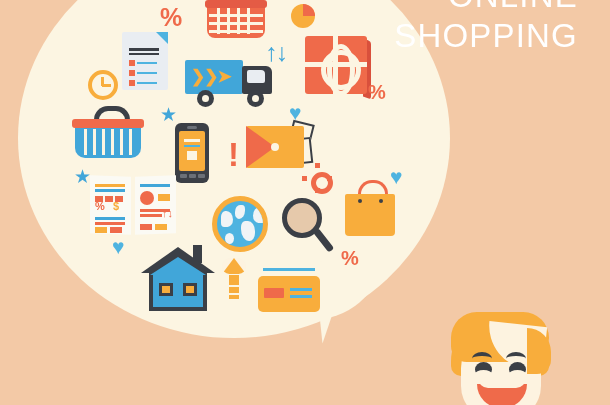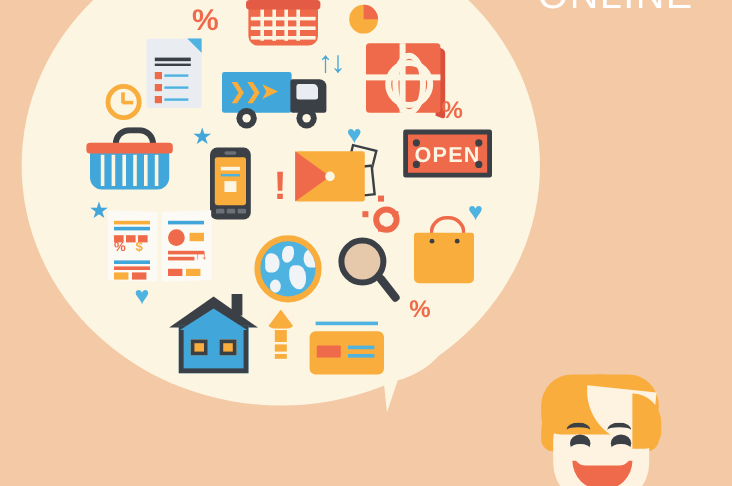--- a/index.html
+++ b/index.html
@@ -192,20 +192,21 @@
 <body>
 
 <div class="stage">
 
   <div class="bubble"></div>
   <div class="bubble-tail2"></div>
   <div class="bubble-tail"></div>
 
   <div class="headline">
     <div>ONLINE</div>
+    <div>SHOPPING</div>
   </div>
 
   <div class="icon" style="left:88px;top:70px;">
     <div class="clock">
       <i class="ch"></i>
       <i class="cm"></i>
     </div>
   </div>
 
   <div class="icon doc" style="left:122px;top:32px;">
@@ -300,27 +301,20 @@
       <div class="b"></div>
       <div class="f1"></div>
       <div class="dot"></div>
     </div>
   </div>
 
   <div class="icon heart" style="left:289px;top:102px;">♥</div>
   <div class="icon heart" style="left:390px;top:166px;">♥</div>
   <div class="icon heart" style="left:112px;top:236px;">♥</div>
 
-  <div class="icon open" style="left:336px;top:108px;">
-    <span>OPEN</span>
-    <i class="scr" style="left:4px;top:4px;"></i>
-    <i class="scr" style="right:4px;top:4px;"></i>
-    <i class="scr" style="left:4px;bottom:4px;"></i>
-    <i class="scr" style="right:4px;bottom:4px;"></i>
-  </div>
 
   <div class="icon" style="left:311px;top:172px;">
     <div class="gear">
       <i style="left:4px;top:-9px;"></i>
       <i style="left:4px;top:16px;"></i>
       <i style="left:-9px;top:4px;"></i>
       <i style="left:16px;top:4px;"></i>
     </div>
   </div>
 

